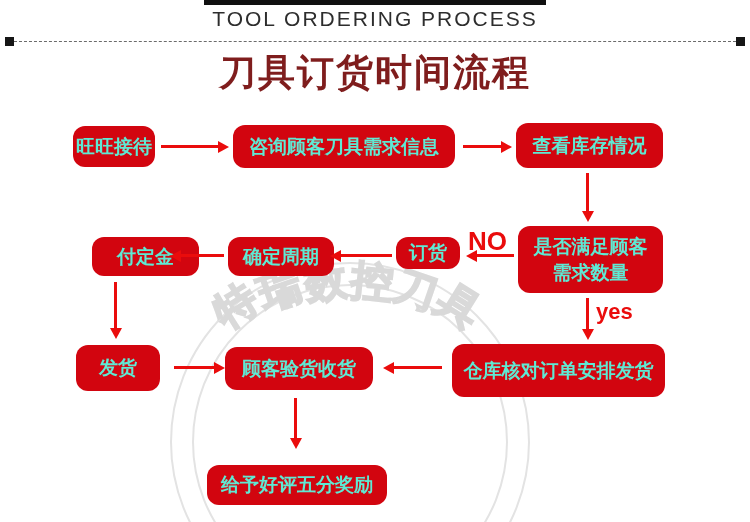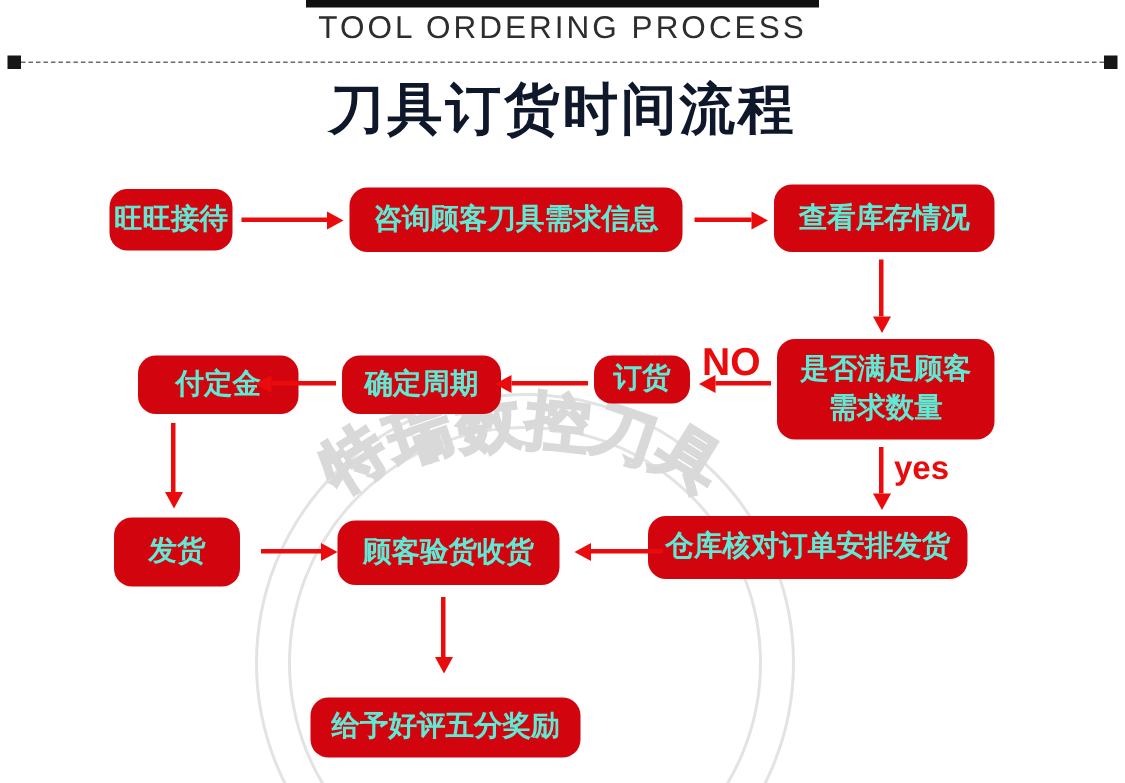--- a/index.html
+++ b/index.html
@@ -7,21 +7,21 @@
   .stage{position:relative;width:750px;height:522px;background:#fff;overflow:hidden;margin:0 auto;}
 
   
   .top-bar{position:absolute;left:204px;top:0;width:342px;height:5px;background:#101010;z-index:3;}
   .eyebrow{position:absolute;left:0;right:0;top:7px;text-align:center;font-size:21px;font-weight:500;
            letter-spacing:2px;color:#2d2d2d;z-index:3;}
   .dash-rule{position:absolute;left:14px;right:14px;top:41px;border-top:1px dashed #6b6b6b;z-index:3;}
   .sq{position:absolute;top:37px;width:9px;height:9px;background:#161616;z-index:3;}
   .sq.l{left:5px;} .sq.r{right:5px;}
   .big-title{position:absolute;left:0;right:0;top:48px;text-align:center;font-size:37px;font-weight:900;
-             letter-spacing:2px;color:#0f172a;z-index:3;}
+             letter-spacing:2px;color:#7f1d1d;z-index:3;}
 
   
   .wm{position:absolute;inset:0;overflow:hidden;z-index:1;pointer-events:none;}
   .wm-circle{position:absolute;border:2px solid #e3e3e3;border-radius:50%;}
   .wm-char{position:absolute;width:46px;height:46px;font-size:42px;font-weight:bold;color:#ffffff;
            -webkit-text-stroke:2px #d9d9d9;text-shadow:0 0 1px #cfcfcf;text-align:center;line-height:46px;}
 
   
   .node{position:absolute;background:var(--box-red,#d2050f);color:#5eead4;border-radius:12px;
         display:flex;flex-direction:column;align-items:center;justify-content:center;
@@ -87,21 +87,21 @@
   <div class="node" style="left:92px;top:237px;width:107px;height:39px;justify-content:center;">
       <span>付定金</span>
     </div>
 
   <div class="node" style="left:76px;top:345px;width:84px;height:46px;">
       <span>发货</span>
     </div>
   <div class="node" style="left:225px;top:347px;width:148px;height:43px;">
       <span>顾客验货收货</span>
     </div>
-  <div class="node" style="left:432px;top:344px;width:213px;height:42px;">
+  <div class="node" style="left:452px;top:344px;width:213px;height:53px;">
       <span>仓库核对订单安排发货</span>
     </div>
 
   <div class="node" style="left:207px;top:465px;width:180px;height:40px;">
       <span>给予好评五分奖励</span>
     </div>
 
   <div class="ar ar-h to-right" style="left:161px;top:145px;width:57px;"></div>
   <div class="ar ar-h to-right" style="left:463px;top:145px;width:38px;"></div>
   <div class="ar ar-v to-down" style="left:586px;top:173px;height:38px;"></div>

